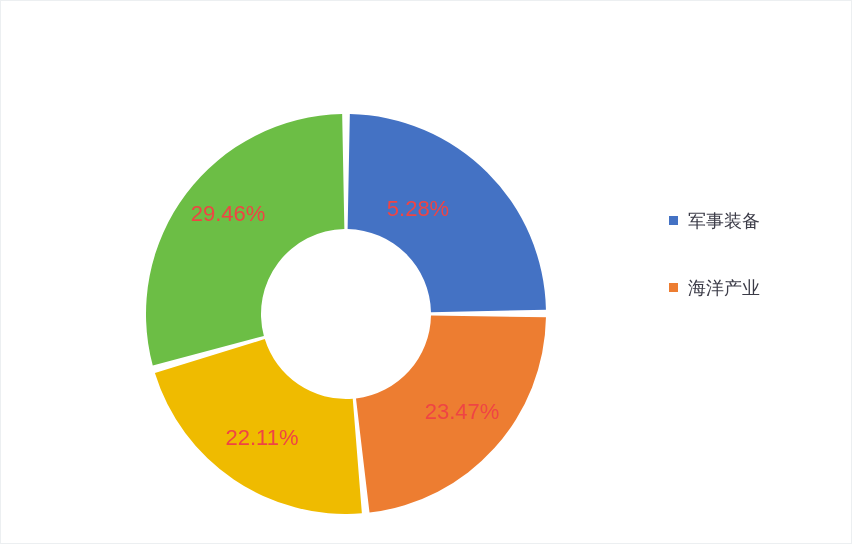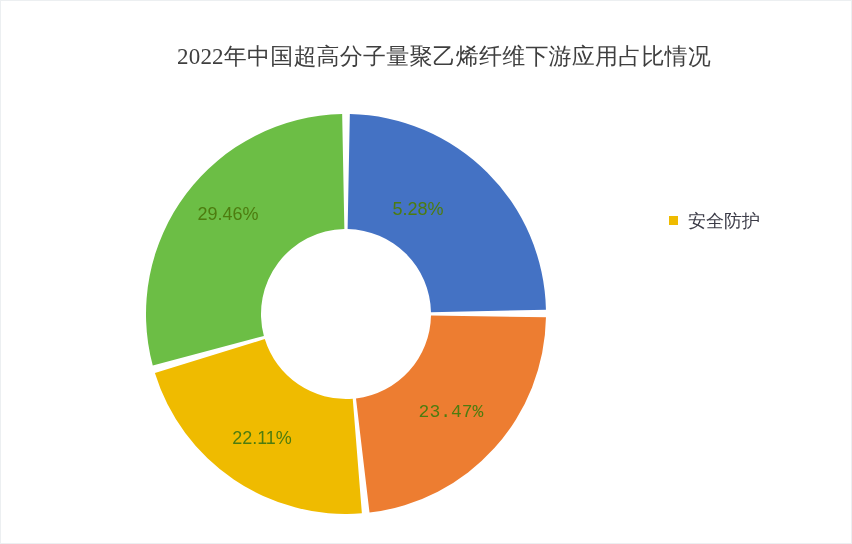--- a/index.html
+++ b/index.html
@@ -47,22 +47,22 @@
   }
   #donut-svg {
     display: block;
     width: 400px;
     height: 400px;
   }
 
   .slice-label {
     position: absolute;
     font-family: "Liberation Sans", "DejaVu Sans", sans-serif;
-    font-size: 18px;
-    color: #4d7c0f;
+    font-size: 22px;
+    color: #ef4444;
     white-space: nowrap;
     transform: translate(-50%, -50%);
     pointer-events: none;
   }
 
   #legend {
     position: absolute;
     left: 668px;
     top: 186px;
     width: 160px;
@@ -83,38 +83,41 @@
     font-size: 18px;
     color: #3b3b47;
     white-space: nowrap;
   }
 </style>
 </head>
 <body>
 
 <div id="chart-canvas">
 
-  <div id="chart-title"><span id="chart-title-inner">2022年中国超高分子量聚乙烯纤维下游应用占比情况</span></div>
 
   <div id="donut-wrap">
     <svg id="donut-svg" viewBox="0 0 400 400">
       <g id="slices">
           <path d="M 203.83948847993793 0.036857575671149334 A 200 200 0 0 1 399.952861209503 195.657961983903 L 284.9799660140388 198.15463384315876 A 85 85 0 0 0 201.63178260397362 115.01566446966024 Z" fill="#4472C4"></path>
           <path d="M 399.97216056326886 203.33691469148286 A 200 200 0 0 1 223.51441240295313 398.6128707041511 L 209.99362527125507 284.41047004926423 A 85 85 0 0 0 284.98816823938927 201.41818874388022 Z" fill="#ED7D31"></path>
           <path d="M 215.8727673525418 399.36914319064545 A 200 200 0 0 1 8.898966420452496 258.9948723604743 L 118.78206072869231 225.07282075320157 A 85 85 0 0 0 206.74592612483028 284.7318858560243 Z" fill="#EFBB00"></path>
           <path d="M 6.775139958900809 251.61543821472043 A 200 200 0 0 1 196.1605115200619 0.036857575671149334 L 198.36821739602632 115.01566446966024 A 85 85 0 0 0 117.87943448253284 221.9365612412562 Z" fill="#6CBE45"></path>
         </g>
     </svg>
 
     <div class="slice-label" style="left:272px; top:95px;">5.28%</div>
-    <div class="slice-label" style="left:305px; top:298px;font-family:Liberation Mono, monospace;">23.47%</div>
+    <div class="slice-label" style="left:316px; top:298px;">23.47%</div>
     <div class="slice-label" style="left:116px; top:324px;">22.11%</div>
     <div class="slice-label" style="left:82px; top:100px;">29.46%</div>
   </div>
 
   <div id="legend">
     <div class="legend-item">
-      <span class="legend-swatch" style="background: rgb(239, 187, 0);"></span>
-      <span class="legend-label">安全防护</span>
+      <span class="legend-swatch" style="background: rgb(68, 114, 196);"></span>
+      <span class="legend-label">军事装备</span>
+    </div>
+    <div class="legend-item">
+      <span class="legend-swatch" style="background: rgb(237, 125, 49);"></span>
+      <span class="legend-label">海洋产业</span>
     </div>
   </div>
 
 </div>
 
 </body></html>

